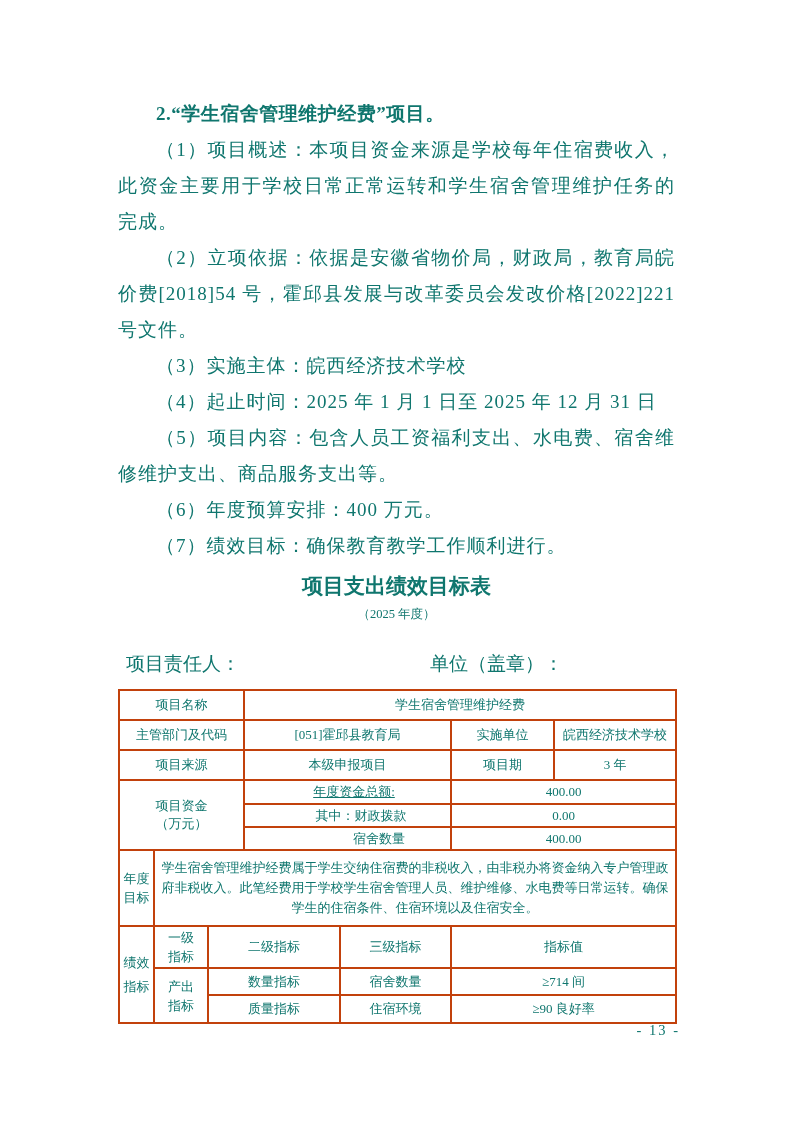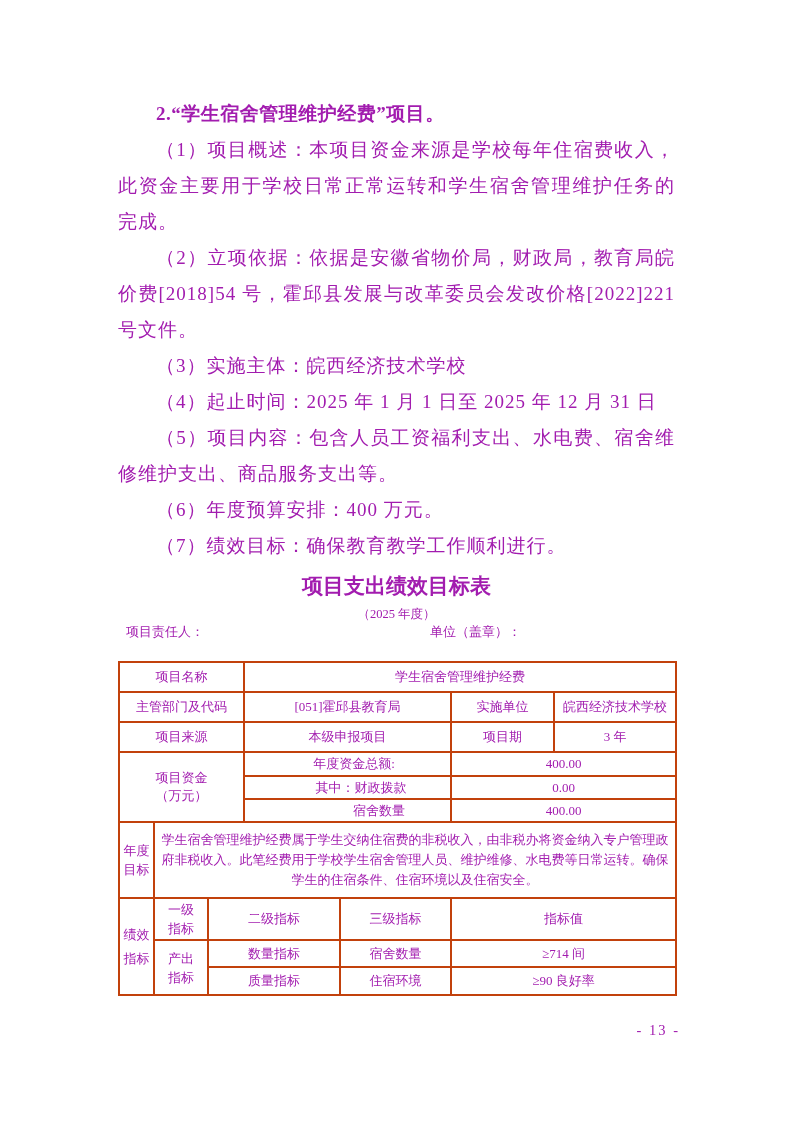--- a/index.html
+++ b/index.html
@@ -3,21 +3,21 @@
 <meta charset="utf-8">
 <style>
   * { margin: 0; padding: 0; box-sizing: border-box; }
   html, body { background: #e8e8e8; }
   .page {
     position: relative;
     width: 793px;
     height: 1122px;
     margin: 0 auto;
     background: #ffffff;
-    color: #a21caf;
+    color: #0f766e;
     font-family: "Liberation Serif", "DejaVu Serif", serif;
     overflow: hidden;
   }
   .content {
     position: absolute;
     left: 118px;
     top: 0;
     width: 557px;
   }
   
@@ -40,23 +40,23 @@
     line-height: 28px;
   }
   .tbl-subtitle {
     margin-top: 6px;
     text-align: center;
     font-size: 12.5px;
     line-height: 17px;
   }
   .sig-row {
     position: relative;
-    margin-top: 0;
+    margin-top: 28px;
     height: 18px;
-    font-size: 13px;
+    font-size: 19px;
   }
   .sig-row .resp { position: absolute; left: 8px; top: 0; }
   .sig-row .unit { position: absolute; left: 312px; top: 0; }
   
   table.target {
     margin-top: 20px;
     width: 557px;
     border-collapse: collapse;
     table-layout: fixed;
     border: 2px solid #2f2f2f;
@@ -70,21 +70,21 @@
     overflow: hidden;
   }
   tr.h30 { height: 30px; }
   tr.h24 { height: 24px; }
   tr.h23 { height: 23px; padding-left: 41px; }
   tr.h76 { height: 76px; }
   tr.h42 { height: 42px; }
   tr.h27 { height: 27px; }
   tr.h28 { height: 28px; }
   td.fund-label { text-align: left; }
-  td.fund-label.ind0 { padding-left: 16px; }
+  td.fund-label.ind0 { padding-left: 16px; text-decoration: underline; }
   td.fund-label.ind1 { padding-left: 30px; }
   td.fund-label.ind2 { padding-left: 66px; }
   td.fund-value { text-align: right; padding-right: 10px; font-size: 12.5px; }
   td.vlabel {
     padding: 0 11px;
     font-size: 13px;
     line-height: 19px;
     word-break: break-all;
   }
   td.vlabel.tall { line-height: 24px; }

